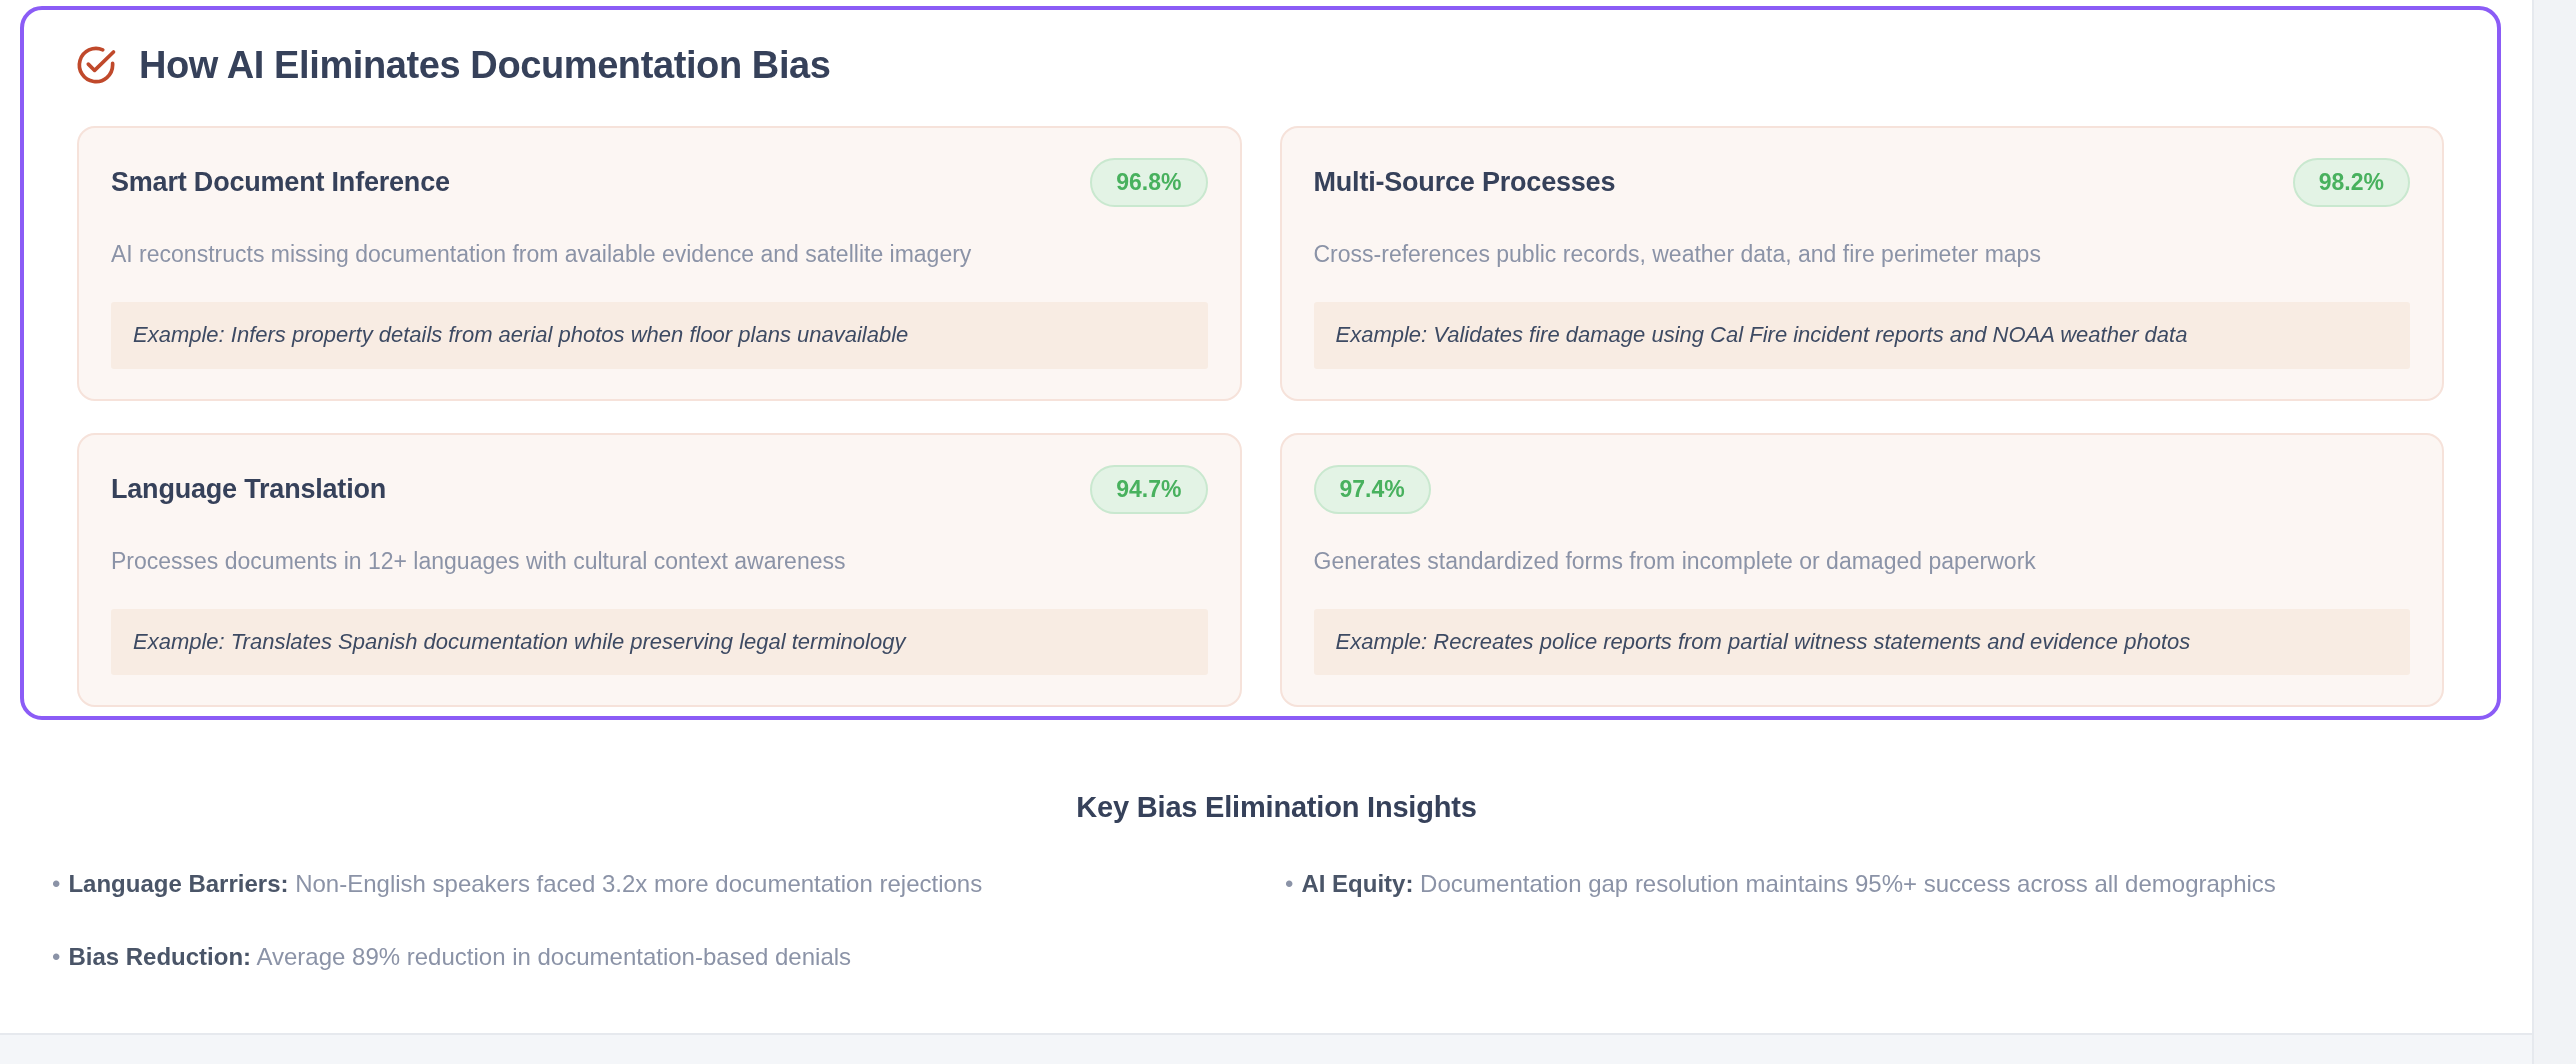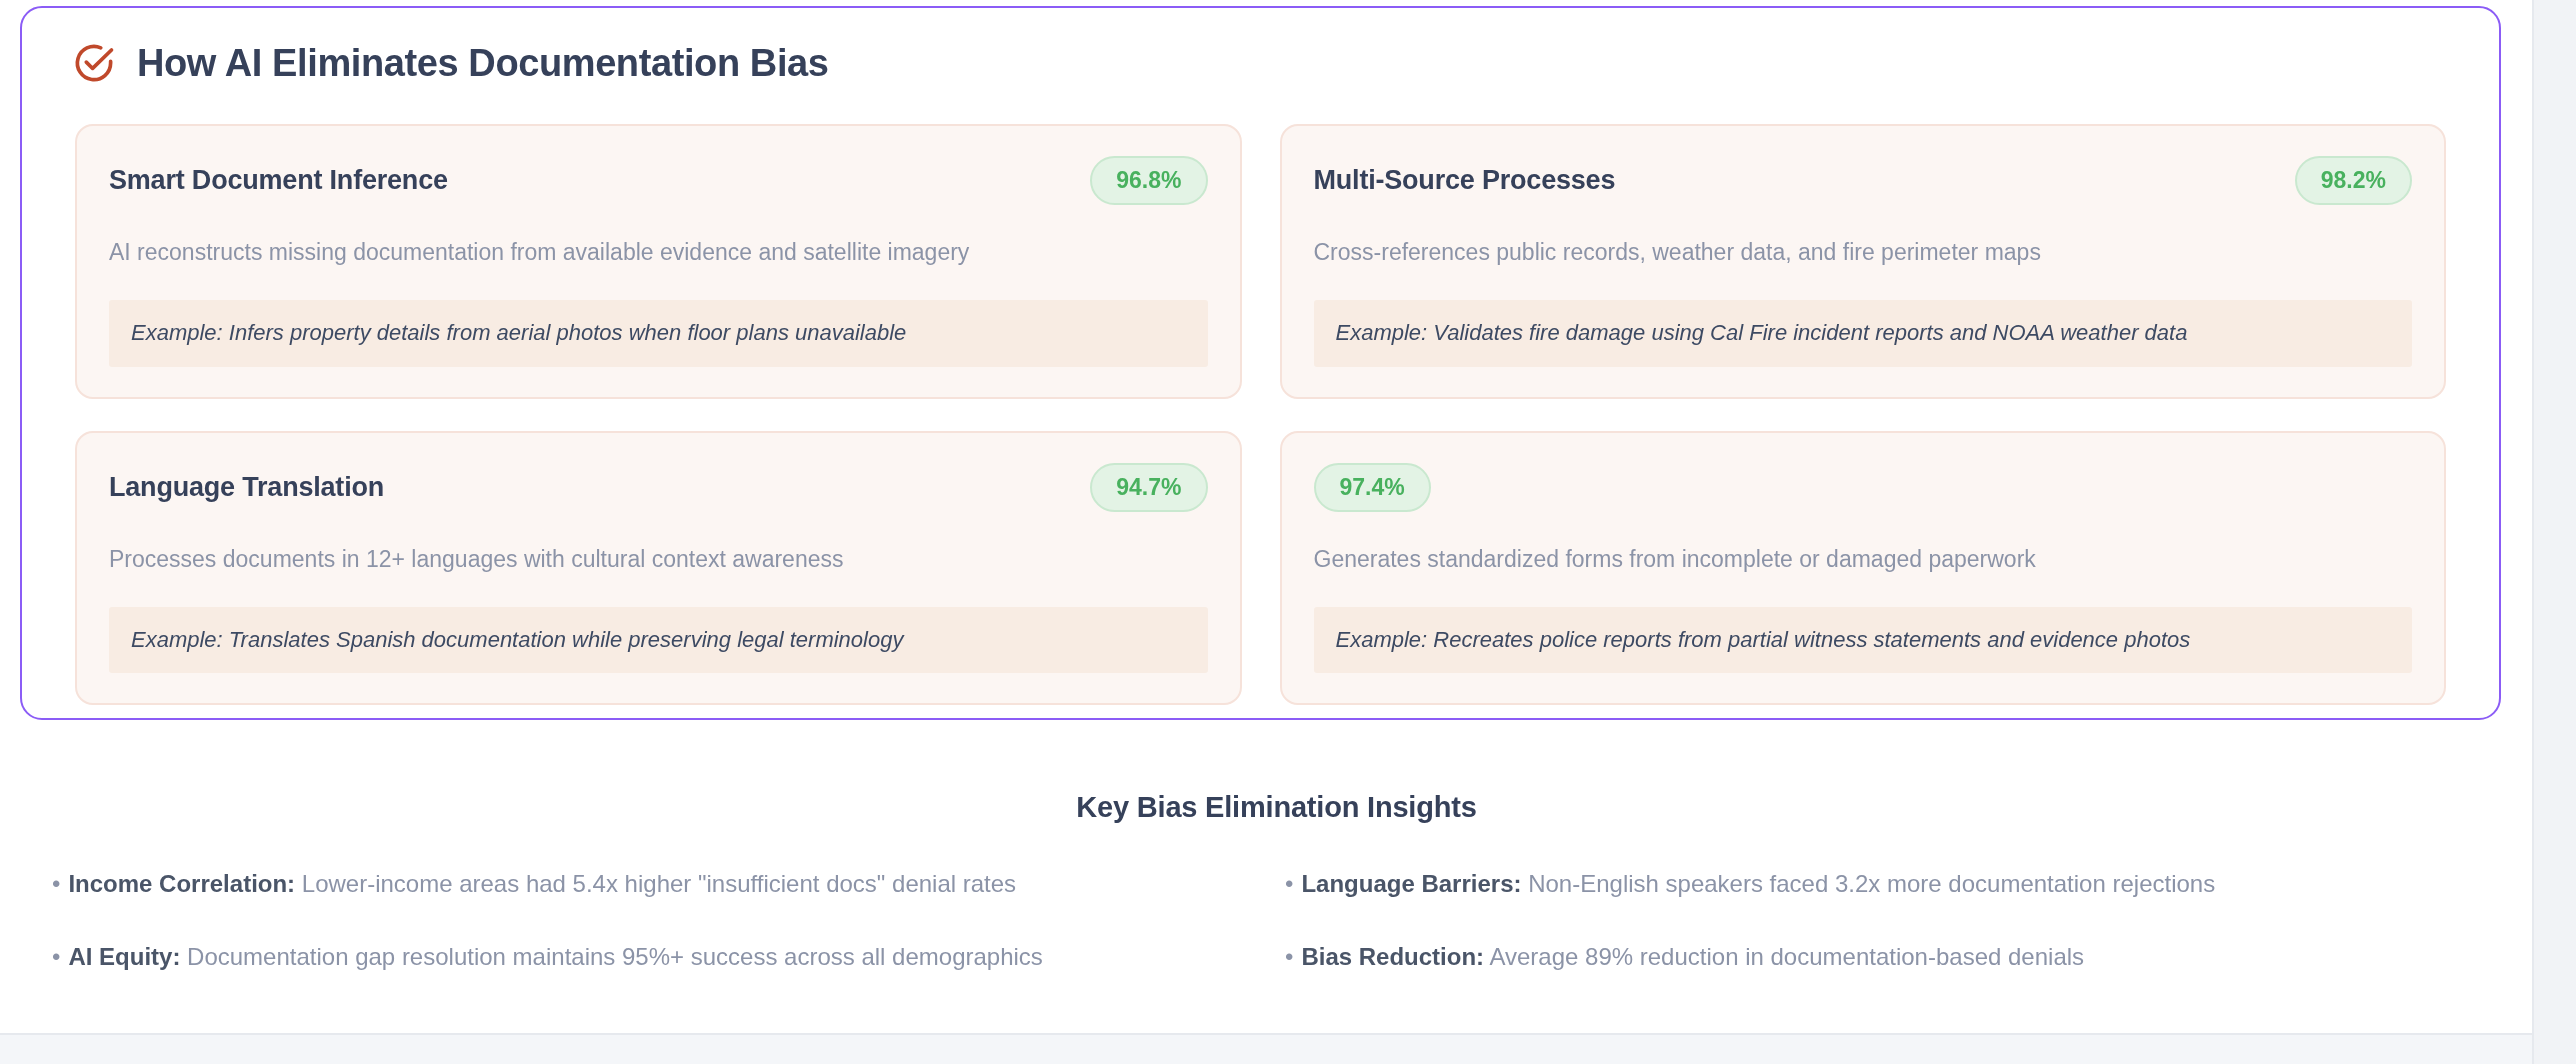--- a/index.html
+++ b/index.html
@@ -31,21 +31,21 @@
   }
 
   
   .panel {
     position: absolute;
     left: 20px;
     top: 6px;
     width: 2481px;
     height: 714px;
     background: #ffffff;
-    border: 2px solid #8b5cf6;
+    border: 4px solid #8b5cf6;
     border-radius: 22px;
   }
 
   .panel-header {
     display: flex;
     align-items: center;
     gap: 22px;
     padding: 34px 0 0 51px;
   }
 
@@ -237,23 +237,20 @@
       </article>
 
     </div>
   </section>
 
   <section class="insights">
     <h2 class="insights-title">Key Bias Elimination Insights</h2>
 
     <div class="insights-grid">
 
-      <p class="insight">
-        <span class="bullet">•</span><span class="lead">Income Correlation:</span><span> Lower-income areas had 5.4x higher "insufficient docs" denial rates</span>
-      </p>
 
       <p class="insight">
         <span class="bullet">•</span><span class="lead">Language Barriers:</span><span> Non-English speakers faced 3.2x more documentation rejections</span>
       </p>
 
       <p class="insight">
         <span class="bullet">•</span><span class="lead">AI Equity:</span><span> Documentation gap resolution maintains 95%+ success across all demographics</span>
       </p>
 
       <p class="insight">

